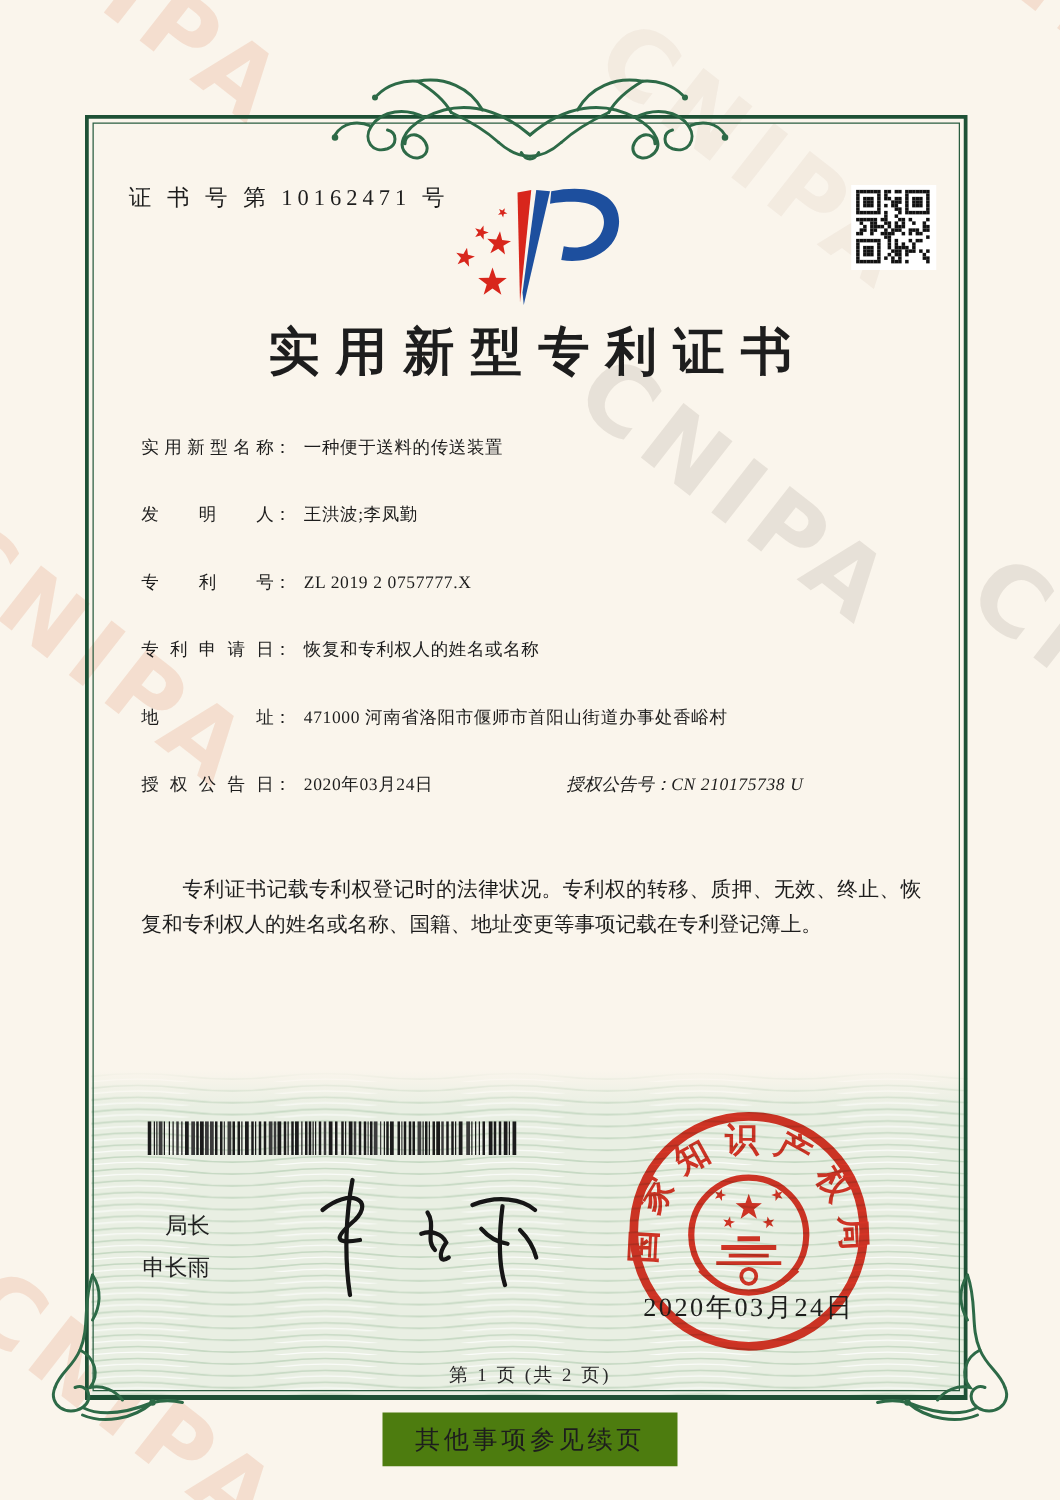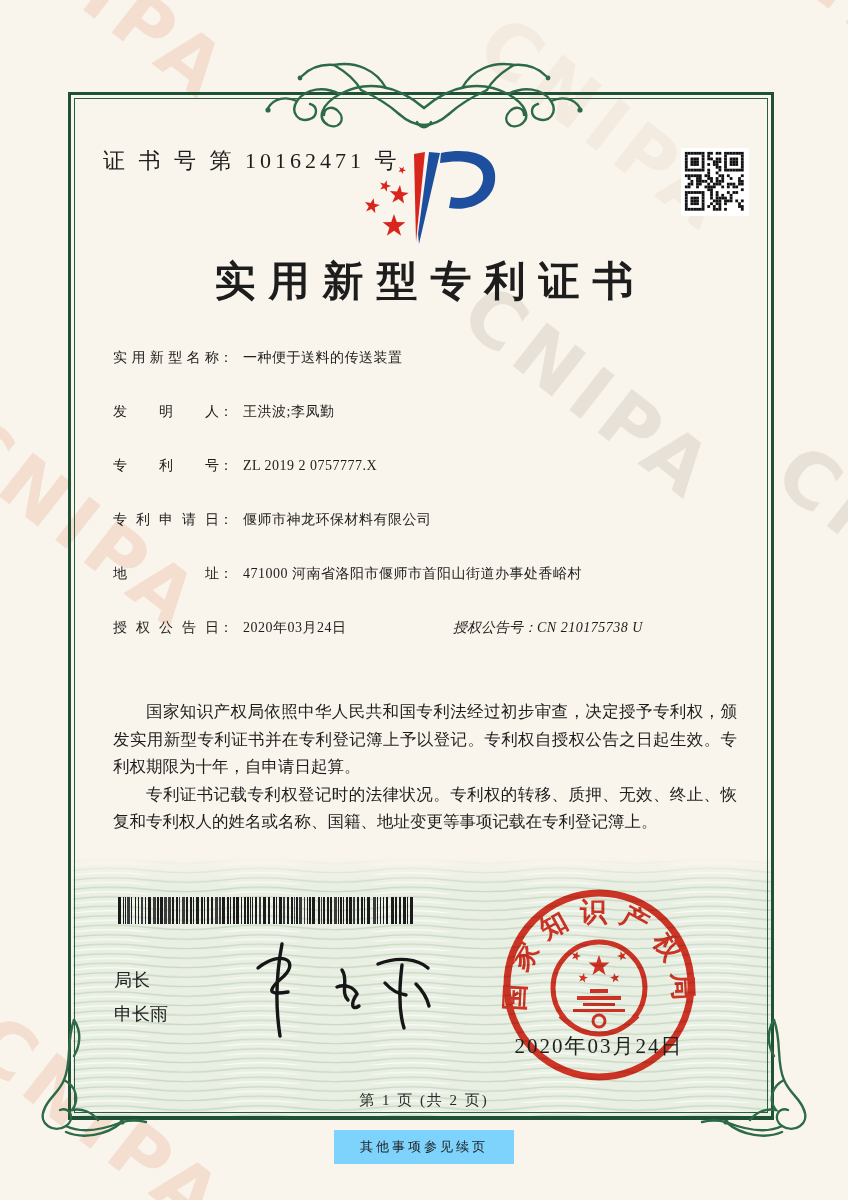--- a/index.html
+++ b/index.html
@@ -16,45 +16,45 @@
   .frame{position:absolute;left:68px;top:92px;width:706px;height:1028px;
          border:3px solid #1e5136;box-sizing:border-box;border-bottom-width:4px;}
   .frame-inner{position:absolute;inset:3px;border:1px solid #2a5d40;}
   
   .wave-band{position:absolute;left:73px;top:856px;width:701px;height:263px;overflow:hidden;}
   .wave-fade{position:absolute;left:73px;top:856px;width:701px;height:30px;
              background:linear-gradient(180deg,#faf5ec 0%,rgba(250,245,236,0) 100%);}
   
   .orn{position:absolute;pointer-events:none;}
   
-  .cert-no{position:absolute;left:103px;top:146px;font-size:22px;letter-spacing:4px;}
+  .cert-no{position:absolute;left:103px;top:146px;font-size:18px;letter-spacing:4px;}
   .logo{position:absolute;left:352px;top:138px;}
   .qr{position:absolute;left:681px;top:148px;background:#fff;padding:2px;}
   .title{position:absolute;left:0;top:254px;width:848px;text-align:center;
          font-size:41px;font-weight:bold;letter-spacing:13px;text-indent:13px;}
   .fields{position:absolute;left:113px;top:349px;width:640px;}
   .frow{position:relative;height:54px;font-size:14px;white-space:nowrap;}
   .flabel{display:inline-block;width:106px;text-align:justify;text-align-last:justify;
           vertical-align:top;}
   .fcolon{display:inline-block;margin-right:10px;}
   .fvalue{letter-spacing:.5px;}
   .gazette{position:absolute;left:340px;top:0;font-style:italic;}
   .paras{position:absolute;left:113px;top:698px;width:624px;font-size:16.5px;
          line-height:27.5px;text-align:justify;}
   .paras p{margin:0;text-indent:2em;}
   .barcode{position:absolute;left:118px;top:897px;}
   .signer{position:absolute;left:114px;top:963px;font-size:18px;line-height:34px;
-          font-family:"Liberation Sans","DejaVu Sans",sans-serif;color:#222;}
+          font-family:"Liberation Sans","DejaVu Sans",sans-serif;color:#222;text-align:right;}
   .signature{position:absolute;left:230px;top:934px;}
   .seal{position:absolute;left:498px;top:884px;mix-blend-mode:multiply;opacity:.95;}
   .pagenum{position:absolute;left:0;top:1091px;width:848px;text-align:center;
            font-size:15px;letter-spacing:2px;color:#2a2a2a;}
   .contnote{position:absolute;left:0;top:1130px;width:848px;text-align:center;}
-  .contnote span{display:inline-block;background:#7dd3fc;padding:8px 26px;
-                 font-size:13px;letter-spacing:3px;color:#1d1d1d;}
+  .contnote span{display:inline-block;background:#4d7c0f;padding:8px 26px;
+                 font-size:20px;letter-spacing:3px;color:#1d1d1d;}
 </style>
 </head>
 <body>
 
 <div class="page">
 
   <div class="wm pink" style="left:-44px;top:-52px">CNIPA</div>
   <div class="wm pink" style="left:690px;top:-62px">CNIPA</div>
   <div class="wm faint" style="left:458px;top:80px">CNIPA</div>
   <div class="wm gray" style="left:442px;top:348px">CNIPA</div>
@@ -361,35 +361,34 @@
     <div class="frow">
       <span class="flabel">实用新型名称</span><span class="fcolon">：</span><span class="fvalue">一种便于送料的传送装置</span>
     </div>
     <div class="frow">
       <span class="flabel">发明人</span><span class="fcolon">：</span><span class="fvalue">王洪波;李凤勤</span>
     </div>
     <div class="frow">
       <span class="flabel">专利号</span><span class="fcolon">：</span><span class="fvalue">ZL 2019 2 0757777.X</span>
     </div>
     <div class="frow">
-      <span class="flabel">专利申请日</span><span class="fcolon">：</span><span class="fvalue">偃师市神龙环保材料有限公司</span>
+      <span class="flabel">专利申请日</span><span class="fcolon">：</span><span class="fvalue">恢复和专利权人的姓名或名称</span>
     </div>
     <div class="frow">
       <span class="flabel">地址</span><span class="fcolon">：</span><span class="fvalue">471000 河南省洛阳市偃师市首阳山街道办事处香峪村</span>
     </div>
     <div class="frow">
       <span class="flabel">授权公告日</span><span class="fcolon">：</span><span class="fvalue">2020年03月24日</span>
       <span class="gazette">
         <span>授权公告号</span><span>：</span><span class="fvalue">CN 210175738 U</span>
       </span>
     </div>
   </div>
 
   <div class="paras">
-    <p>国家知识产权局依照中华人民共和国专利法经过初步审查，决定授予专利权，颁发实用新型专利证书并在专利登记簿上予以登记。专利权自授权公告之日起生效。专利权期限为十年，自申请日起算。</p>
     <p>专利证书记载专利权登记时的法律状况。专利权的转移、质押、无效、终止、恢复和专利权人的姓名或名称、国籍、地址变更等事项记载在专利登记簿上。</p>
   </div>
 
   <svg class="barcode" width="298" height="27" viewBox="0 0 298 27">
     <g id="barcode-bars" fill="#1b1b1b">
         <rect x="0" y="0" width="3" height="27"></rect>
         <rect x="5" y="0" width="1" height="27"></rect>
         <rect x="7" y="0" width="1" height="27"></rect>
         <rect x="9" y="0" width="3" height="27" fill="#3a3a3a"></rect>
         <rect x="13" y="0" width="1" height="27"></rect>

